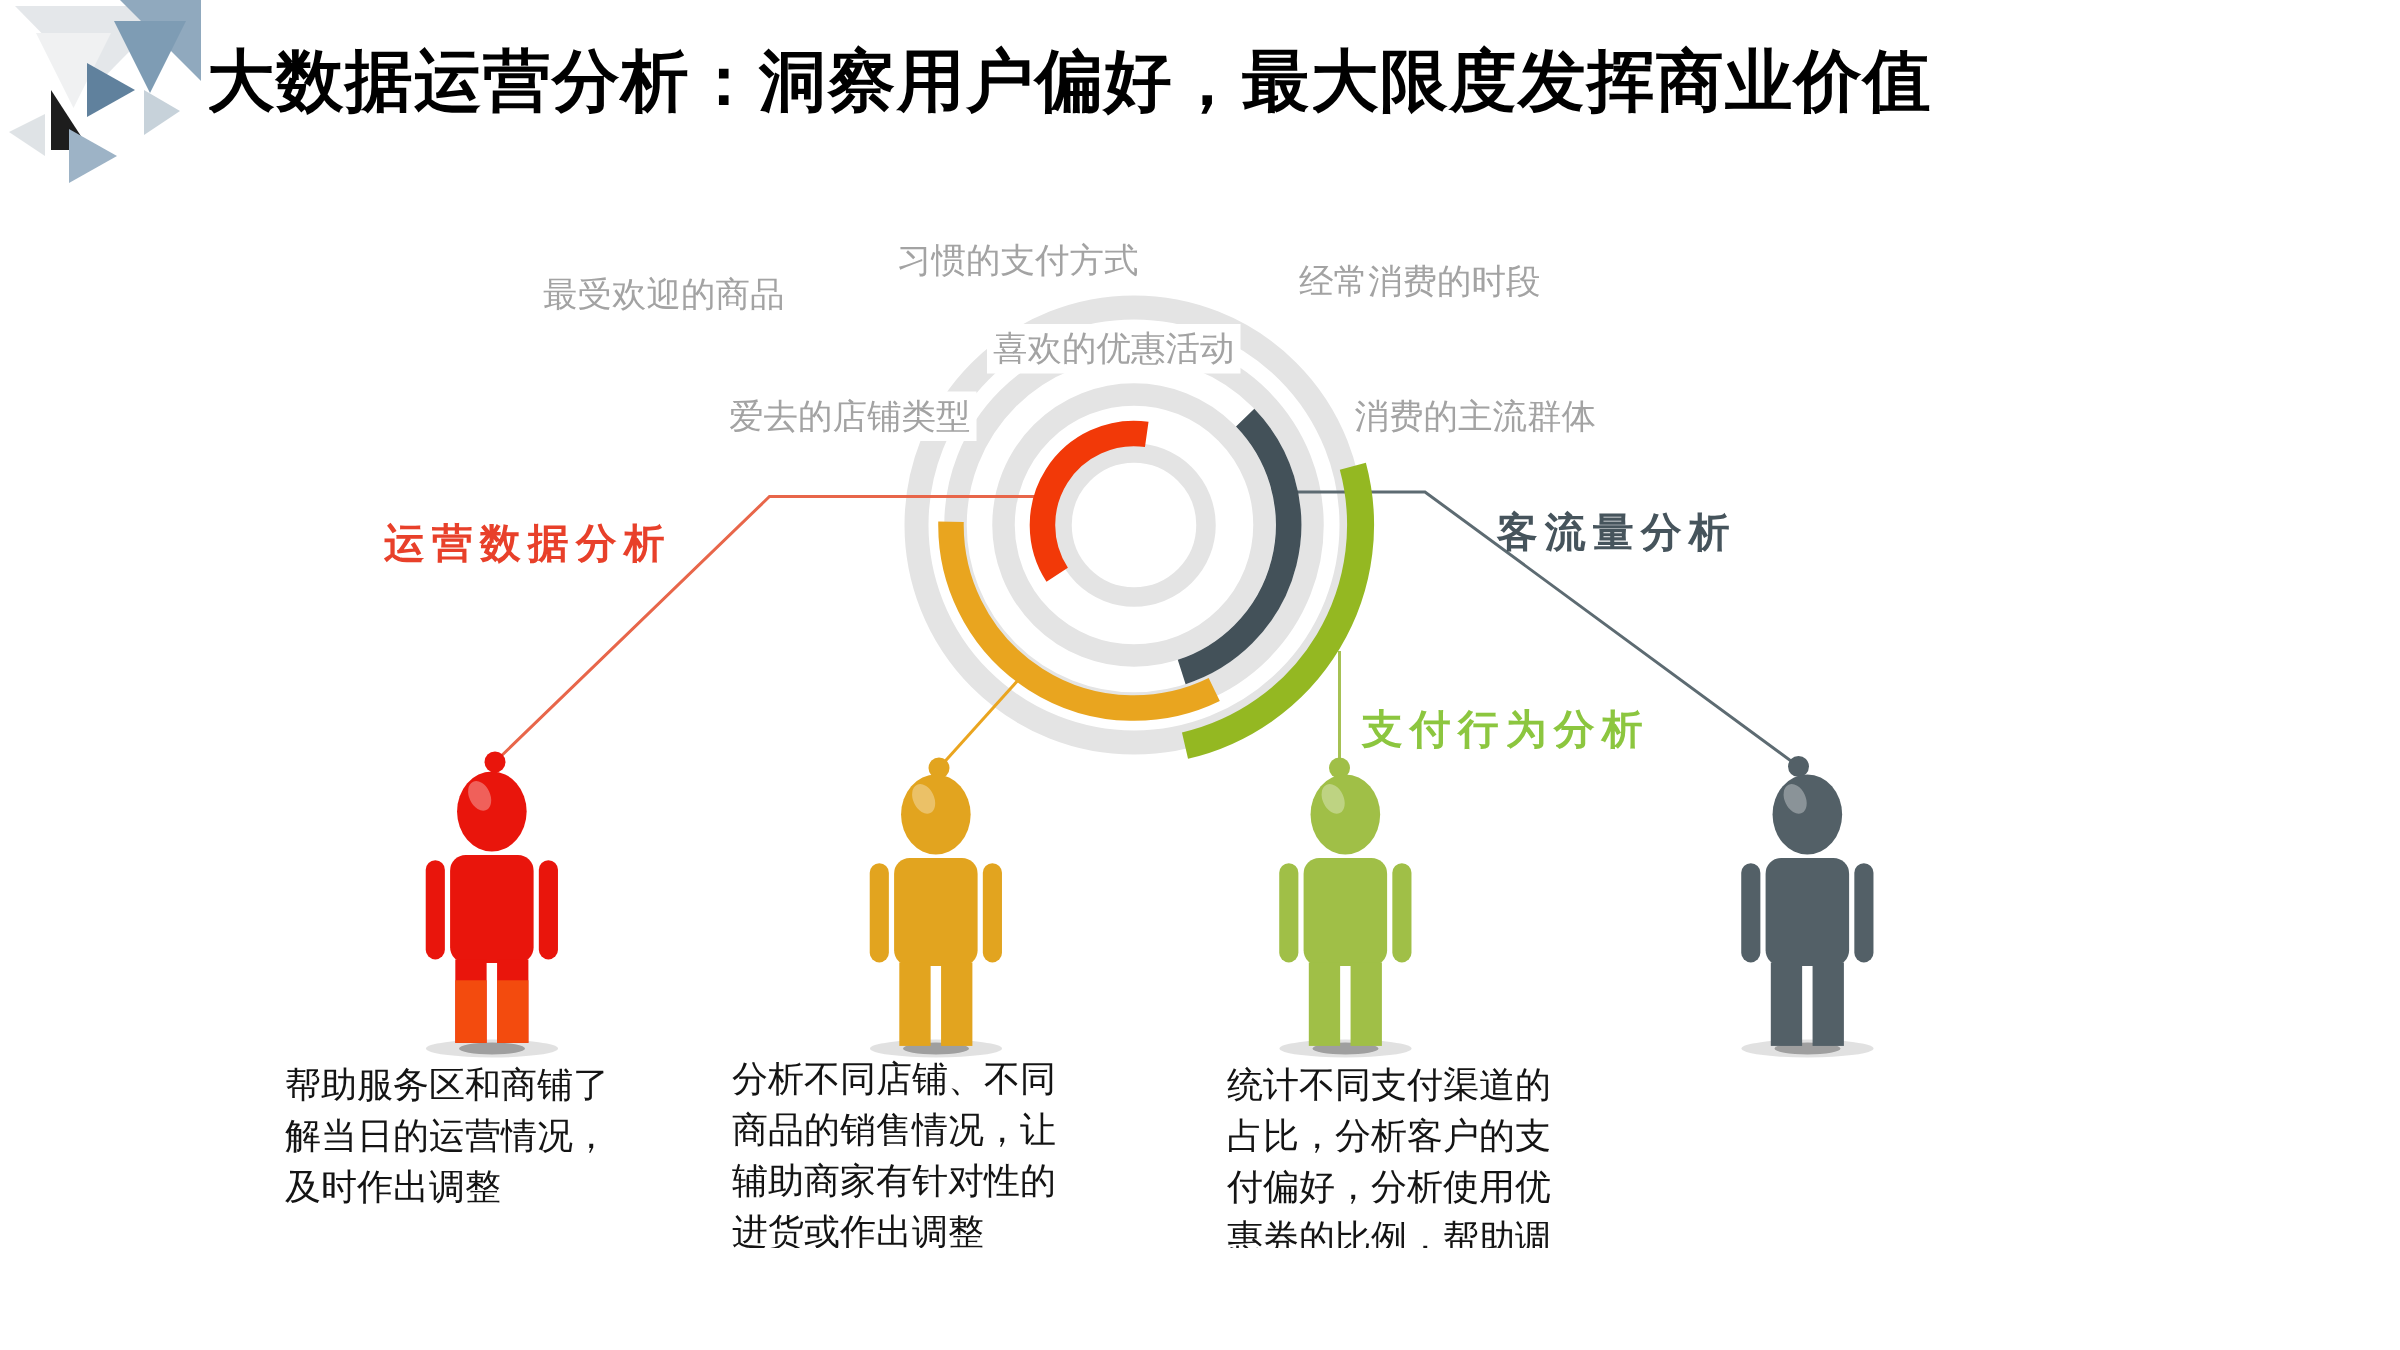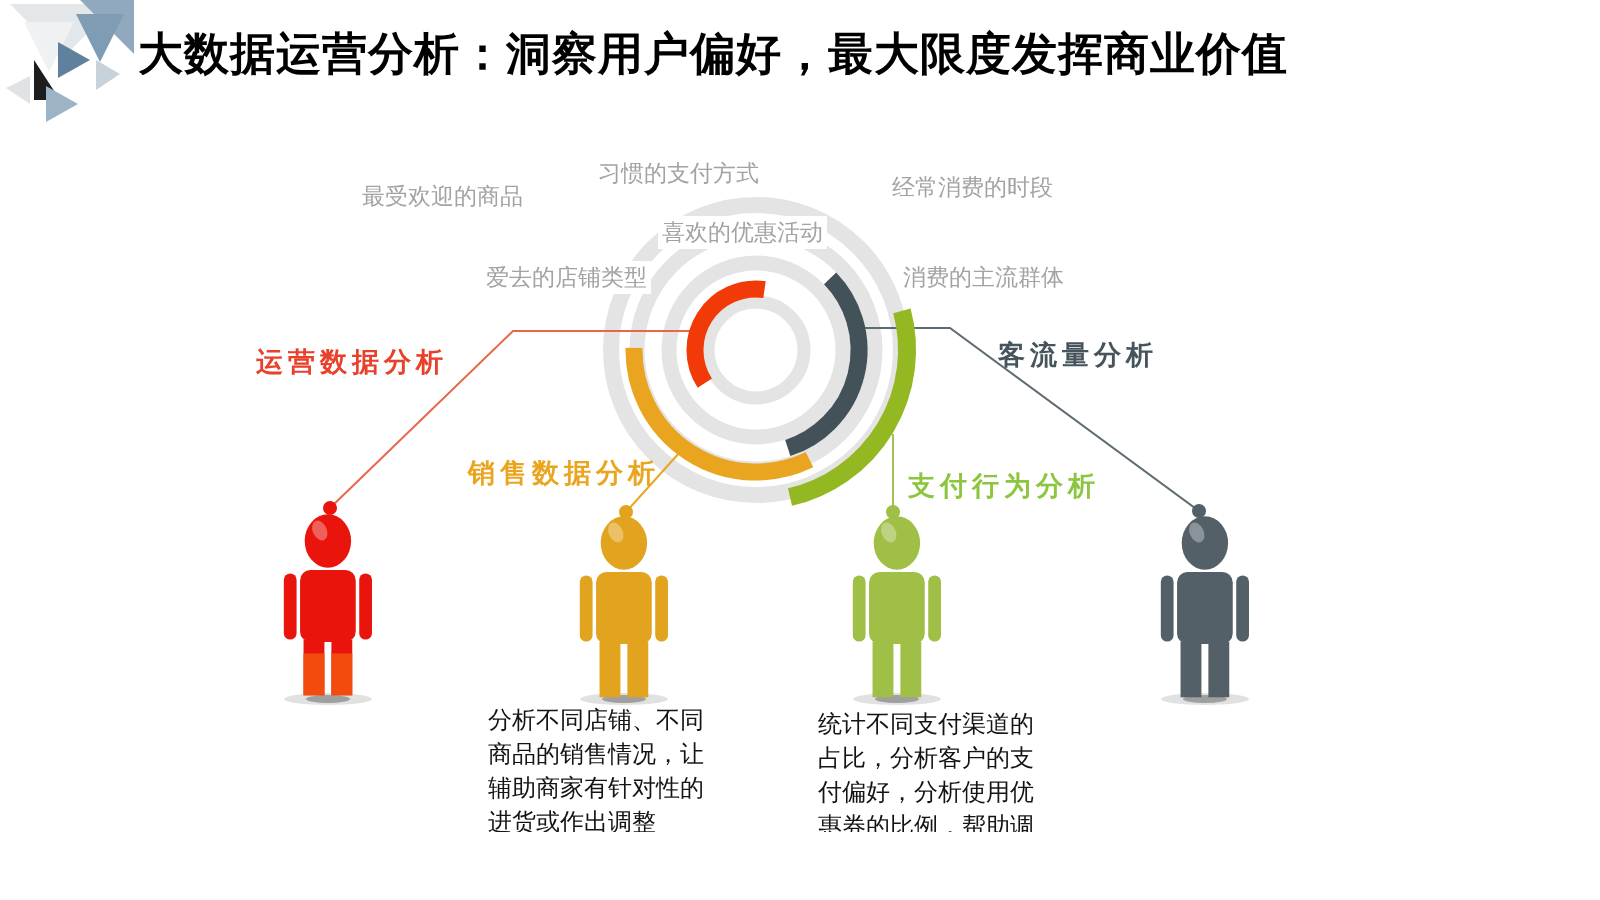--- a/index.html
+++ b/index.html
@@ -4,21 +4,21 @@
 <style>
   html,body{margin:0;padding:0;background:#fff;}
   .slide{position:relative;width:1600px;height:832px;background:#fff;overflow:hidden;
          font-family:"Liberation Sans","DejaVu Sans",sans-serif;}
   .logo{position:absolute;left:0;top:0;}
   .title{position:absolute;left:138px;top:24px;margin:0;font-size:45px;font-weight:900;
          color:#000;letter-spacing:1px;white-space:nowrap;}
   .diagram{position:absolute;left:0;top:0;width:1600px;height:900px;}
   .ring-label{position:absolute;font-size:23px;color:#a3a3a3;background:#fff;
               padding:1px 4px;white-space:nowrap;}
-  .rl0{left:594px;top:141px;margin-top:16px;} .rl1{left:358px;top:180px;} .rl2{left:888px;top:171px;}
+  .rl0{left:594px;top:141px;margin-top:16px;} .rl1{left:358px;top:180px;} .rl2{left:862px;top:171px;}
   .rl3{left:658px;top:216px;} .rl4{left:482px;top:261px;} .rl5{left:899px;top:261px;}
   .cat-label{position:absolute;font-size:27px;font-weight:700;letter-spacing:5px;white-space:nowrap;}
   .c0{left:256px;top:344px;color:#e8402a;}
   .c1{left:468px;top:455px;color:#eaa51f;}
   .c2{left:908px;top:468px;color:#8cc63f;}
   .c3{left:998px;top:337px;color:#46545c;}
   .desc{position:absolute;width:224px;font-size:24px;line-height:34px;color:#141414;}
   .d0{left:190px;top:707px;} .d1{left:488px;top:703px;}
   .d2{left:818px;top:707px;} .d3{left:1128px;top:703px;}
   .watermark{position:absolute;left:1250px;top:818px;font-size:45px;font-weight:700;
@@ -111,21 +111,21 @@
   </svg>
 
   <div class="ring-label rl0">习惯的支付方式</div>
   <div class="ring-label rl1">最受欢迎的商品</div>
   <div class="ring-label rl2">经常消费的时段</div>
   <div class="ring-label rl3">喜欢的优惠活动</div>
   <div class="ring-label rl4">爱去的店铺类型</div>
   <div class="ring-label rl5">消费的主流群体</div>
 
   <div class="cat-label c0">运营数据分析</div>
-  <div class="cat-label c1">销售数据分析</div>
   <div class="cat-label c2">支付行为分析</div>
   <div class="cat-label c3">客流量分析</div>
 
+  <div class="desc d0">帮助服务区和商铺了解当日的运营情况，及时作出调整</div>
   <div class="desc d1">分析不同店铺、不同商品的销售情况，让辅助商家有针对性的进货或作出调整</div>
   <div class="desc d2">统计不同支付渠道的占比，分析客户的支付偏好，分析使用优惠券的比例，帮助调整优惠或活动策略</div>
 
 
 </div>
 
 </body></html>

